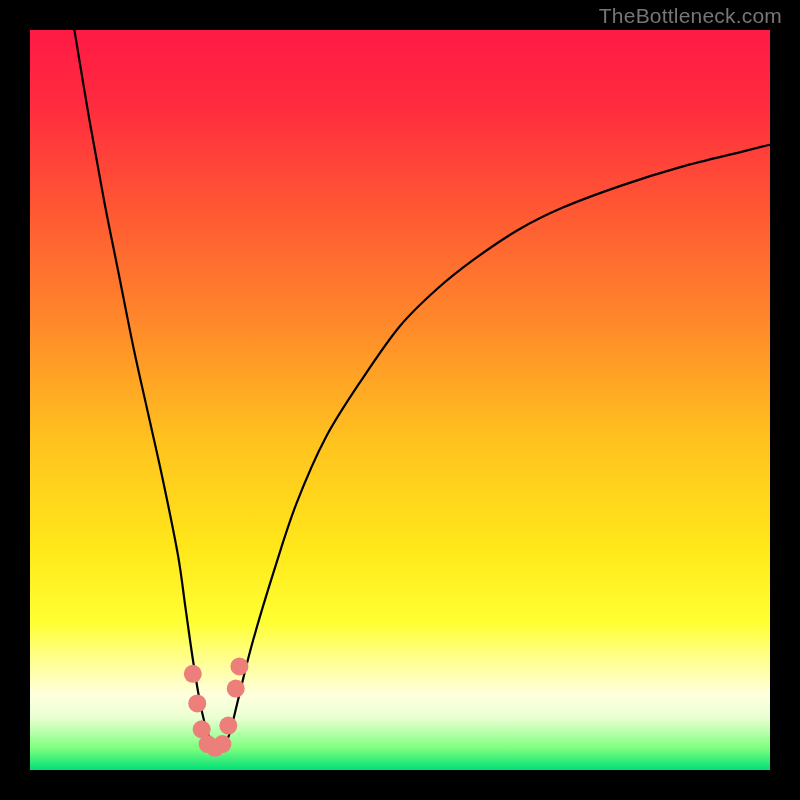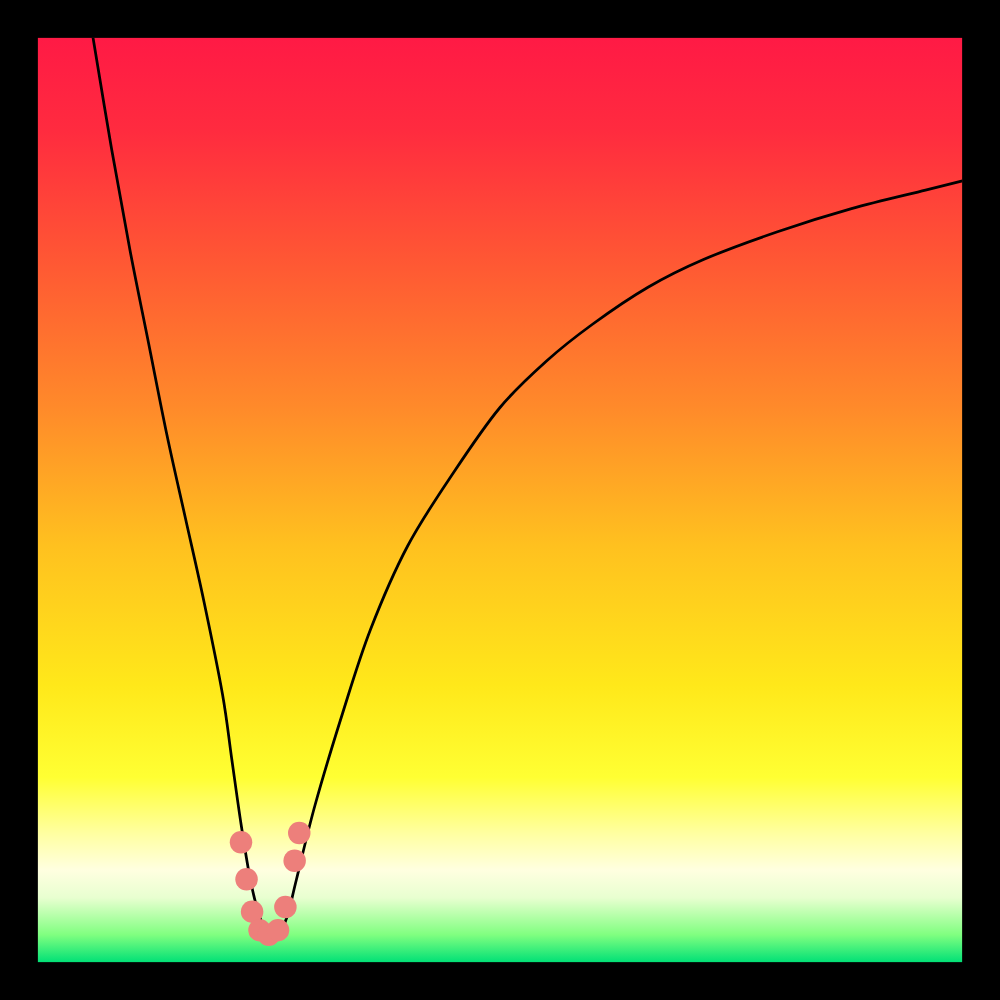--- a/index.html
+++ b/index.html
@@ -34,20 +34,21 @@
     font-size: 21px;
     font-weight: 400;
     letter-spacing: 0.2px;
   }
   svg { display: block; }
 </style>
 </head>
 <body>
 
 <div class="frame">
+  <div class="watermark">TheBottleneck.com</div>
   <div class="plot">
     <svg id="chart-svg" width="740" height="740" viewBox="0 0 740 740" preserveAspectRatio="none">
         <defs>
           <linearGradient id="bg-grad" x1="0" y1="0" x2="0" y2="1">
             <stop offset="0%" stop-color="#ff1a45"></stop>
             <stop offset="10%" stop-color="#ff2b3f"></stop>
             <stop offset="25%" stop-color="#ff5a33"></stop>
             <stop offset="40%" stop-color="#ff8a2a"></stop>
             <stop offset="55.00000000000001%" stop-color="#ffc11f"></stop>
             <stop offset="70%" stop-color="#ffe81a"></stop>

